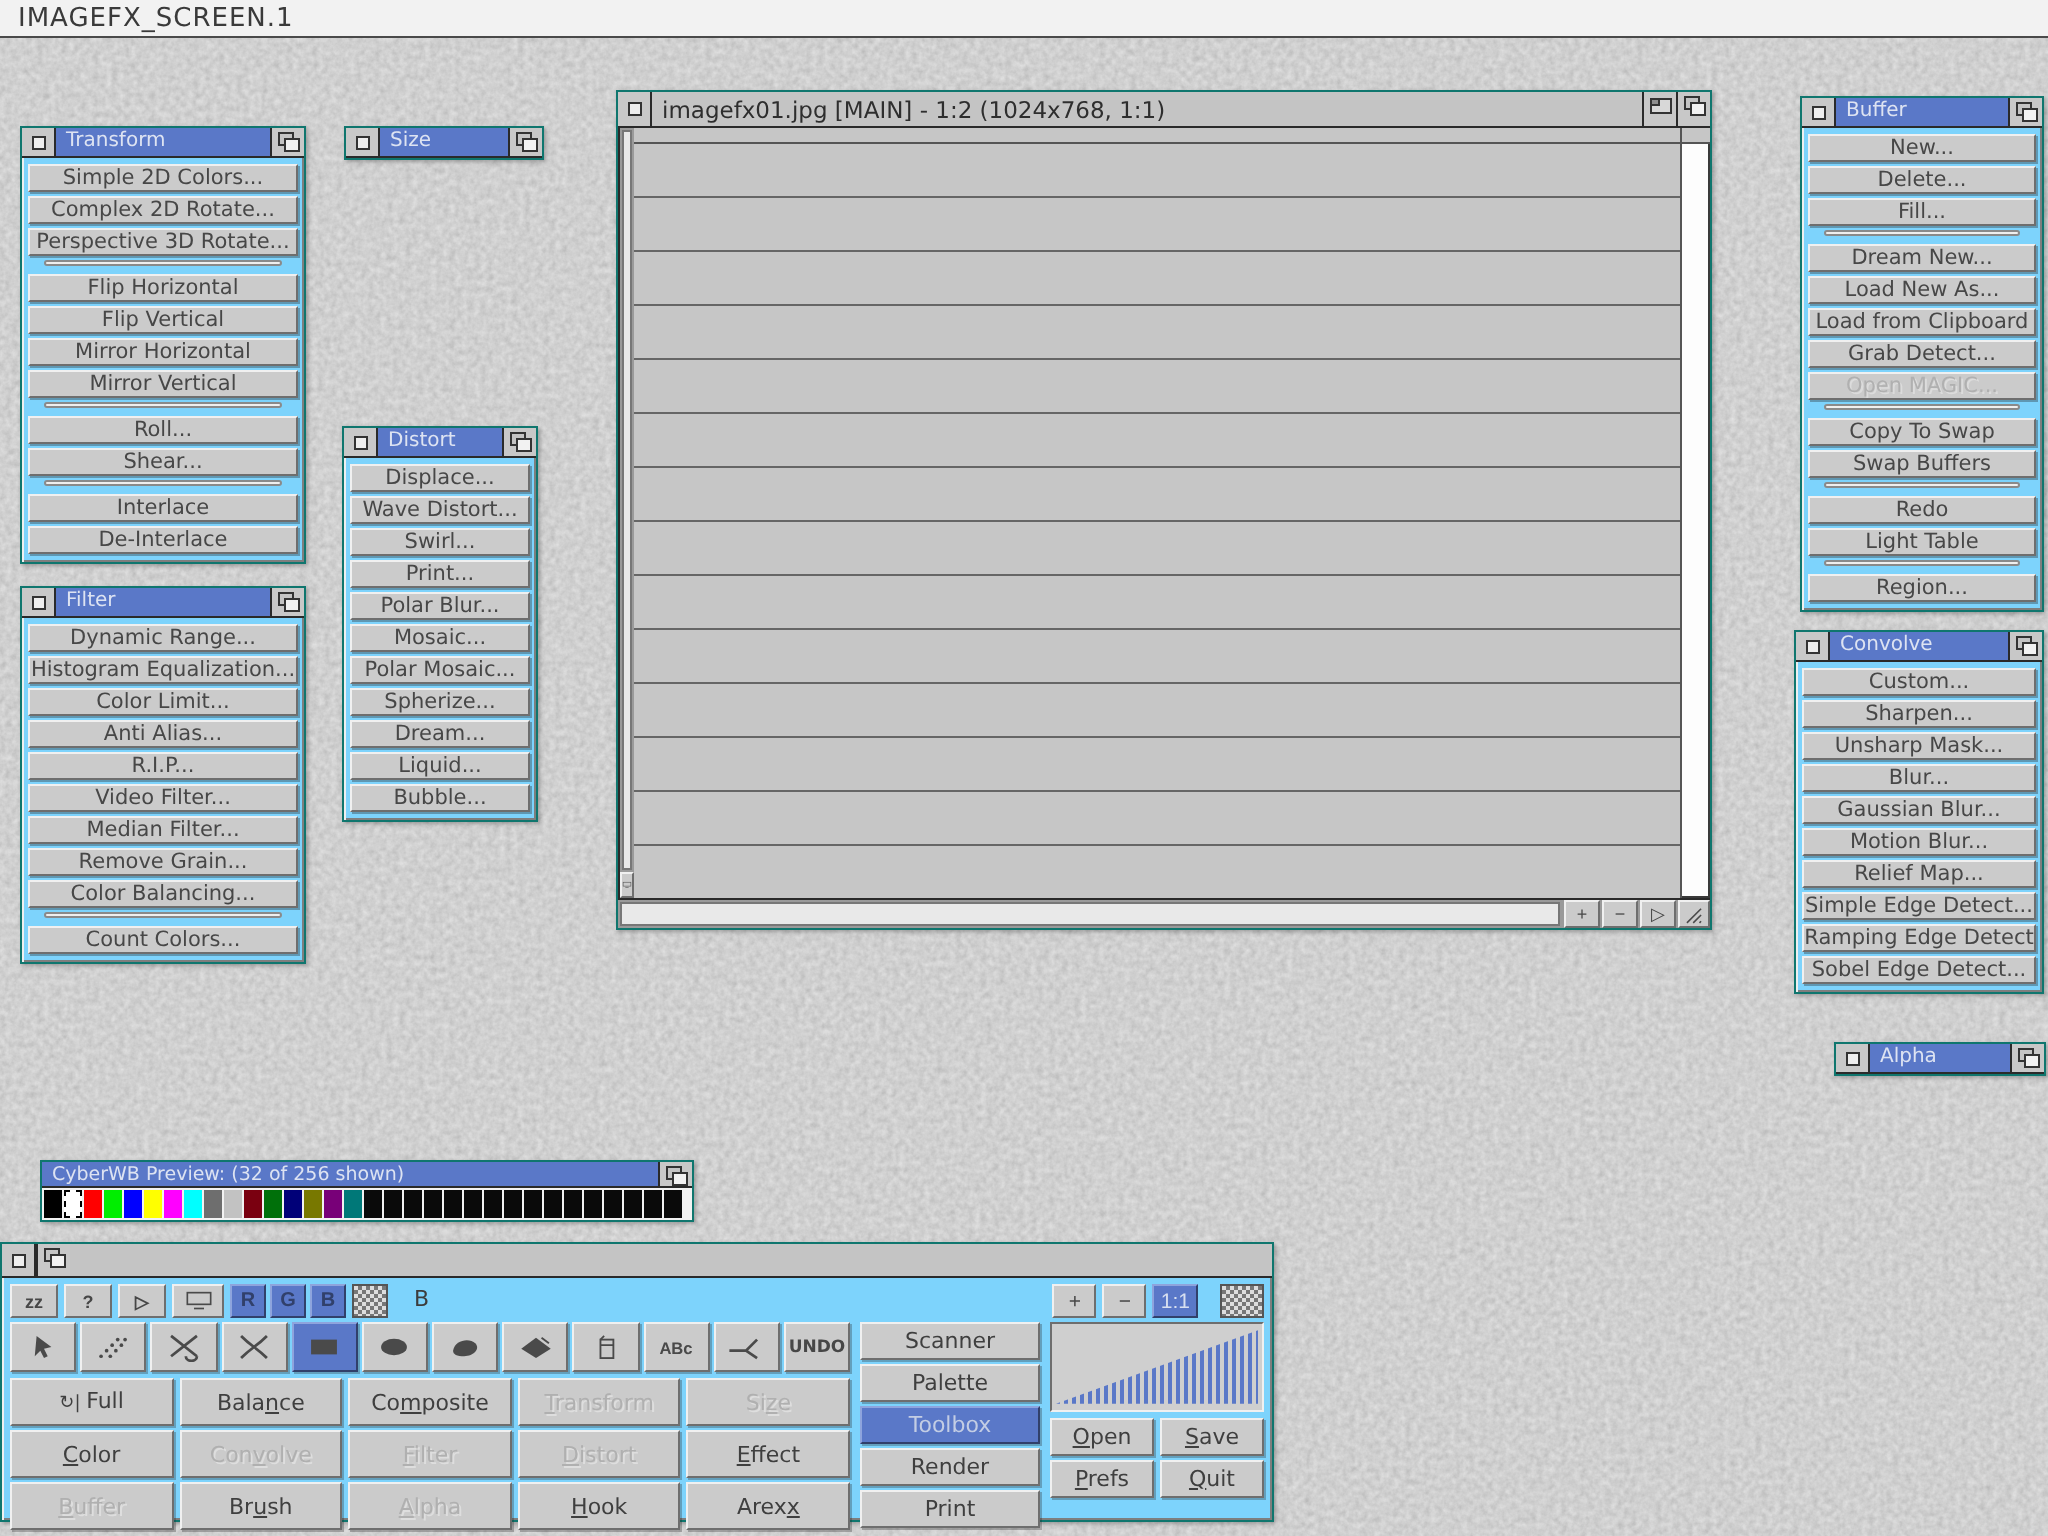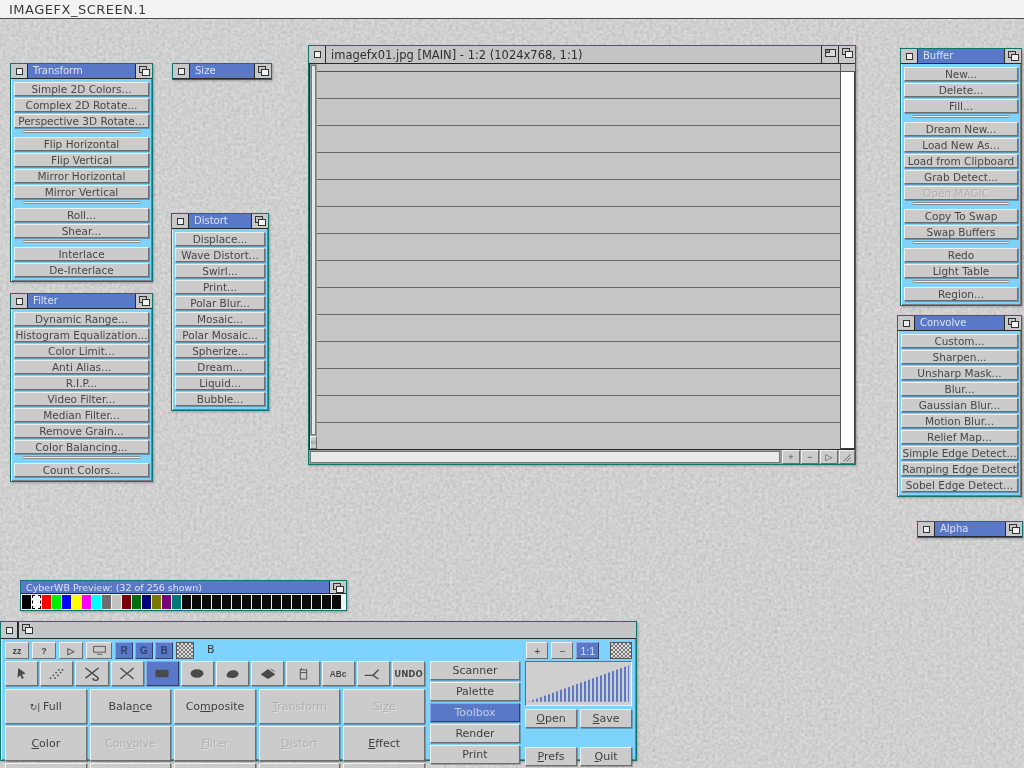--- a/index.html
+++ b/index.html
@@ -90,34 +90,34 @@
     color:#474747; font-size:10.5px; text-align:center; line-height:14px; padding:0 3px; cursor:pointer; }
   .zbtn.sel { background:#5a78c8; color:#d8e0f0; border-color:#8ea4dd #31406b #31406b #8ea4dd; }
   .tb-body { display:flex; gap:5px; margin:1px 4px 0; }
   .tb-left { width:420px; }
   .toolsrow { display:flex; gap:2px; margin-bottom:3px; }
   .tool { flex:1; height:25px; background:#cbcbcb; border:1px solid; border-color:#f0f0f0 #6e6e6e #6e6e6e #f0f0f0;
     box-shadow:1px 1px 0 rgba(40,40,40,.3); display:flex; align-items:center; justify-content:center;
     font-size:8.5px; font-weight:bold; color:#474747; cursor:pointer; font-family:"DejaVu Sans", sans-serif; }
   .tool.sel { background:#5a78c8; border-color:#8ea4dd #31406b #31406b #8ea4dd; }
   .menugrid { display:grid; grid-template-columns:repeat(5,1fr); gap:2px 3px; }
-  .mbtn { height:35px; background:#cbcbcb; border:1px solid; border-color:#f0f0f0 #6e6e6e #6e6e6e #f0f0f0;
+  .mbtn { height:24px; background:#cbcbcb; border:1px solid; border-color:#f0f0f0 #6e6e6e #6e6e6e #f0f0f0;
     box-shadow:1px 1px 0 rgba(40,40,40,.3); font-family:"DejaVu Sans", sans-serif; font-size:11px; color:#3f3f3f;
     text-align:center; line-height:15px; white-space:nowrap; overflow:hidden; cursor:pointer; }
   .mbtn.ghost { color:#b0b0b0; text-shadow:1px 1px 0 #dedede; }
   .mbtn.cycle::before { content:"↻| "; font-size:9px; }
   .tb-side { width:90px; display:flex; flex-direction:column; gap:2px; }
   .tb-side .mbtn { height:19px; line-height:16px; }
   .tb-side .mbtn.sel { background:#5a78c8; color:#c3cde4; border-color:#8ea4dd #31406b #31406b #8ea4dd; }
   .tb-right { flex:1; display:flex; flex-direction:column; gap:3px; }
   .ramp { height:45px; background:#cfcfcf; border:1px solid; border-color:#6e6e6e #f0f0f0 #f0f0f0 #6e6e6e;
     position:relative; overflow:hidden; }
   .ramp i { position:absolute; inset:2px; background:repeating-linear-gradient(90deg,#5a78c8 0 2px,transparent 2px 4px);
     clip-path:polygon(0 97%, 100% 3%, 100% 97%); }
-  .actgrid { display:grid; grid-template-columns:1fr 1fr; gap:19px 3px; }
+  .actgrid { display:grid; grid-template-columns:1fr 1fr; gap:2px 3px; }
   .actgrid .mbtn { height:19px; line-height:16px; }
   u { text-decoration:underline; }
 </style>
 </head>
 <body>
 
 <div id="stage">
 
   <svg id="texture" width="1024" height="768">
     <filter id="stucco">

